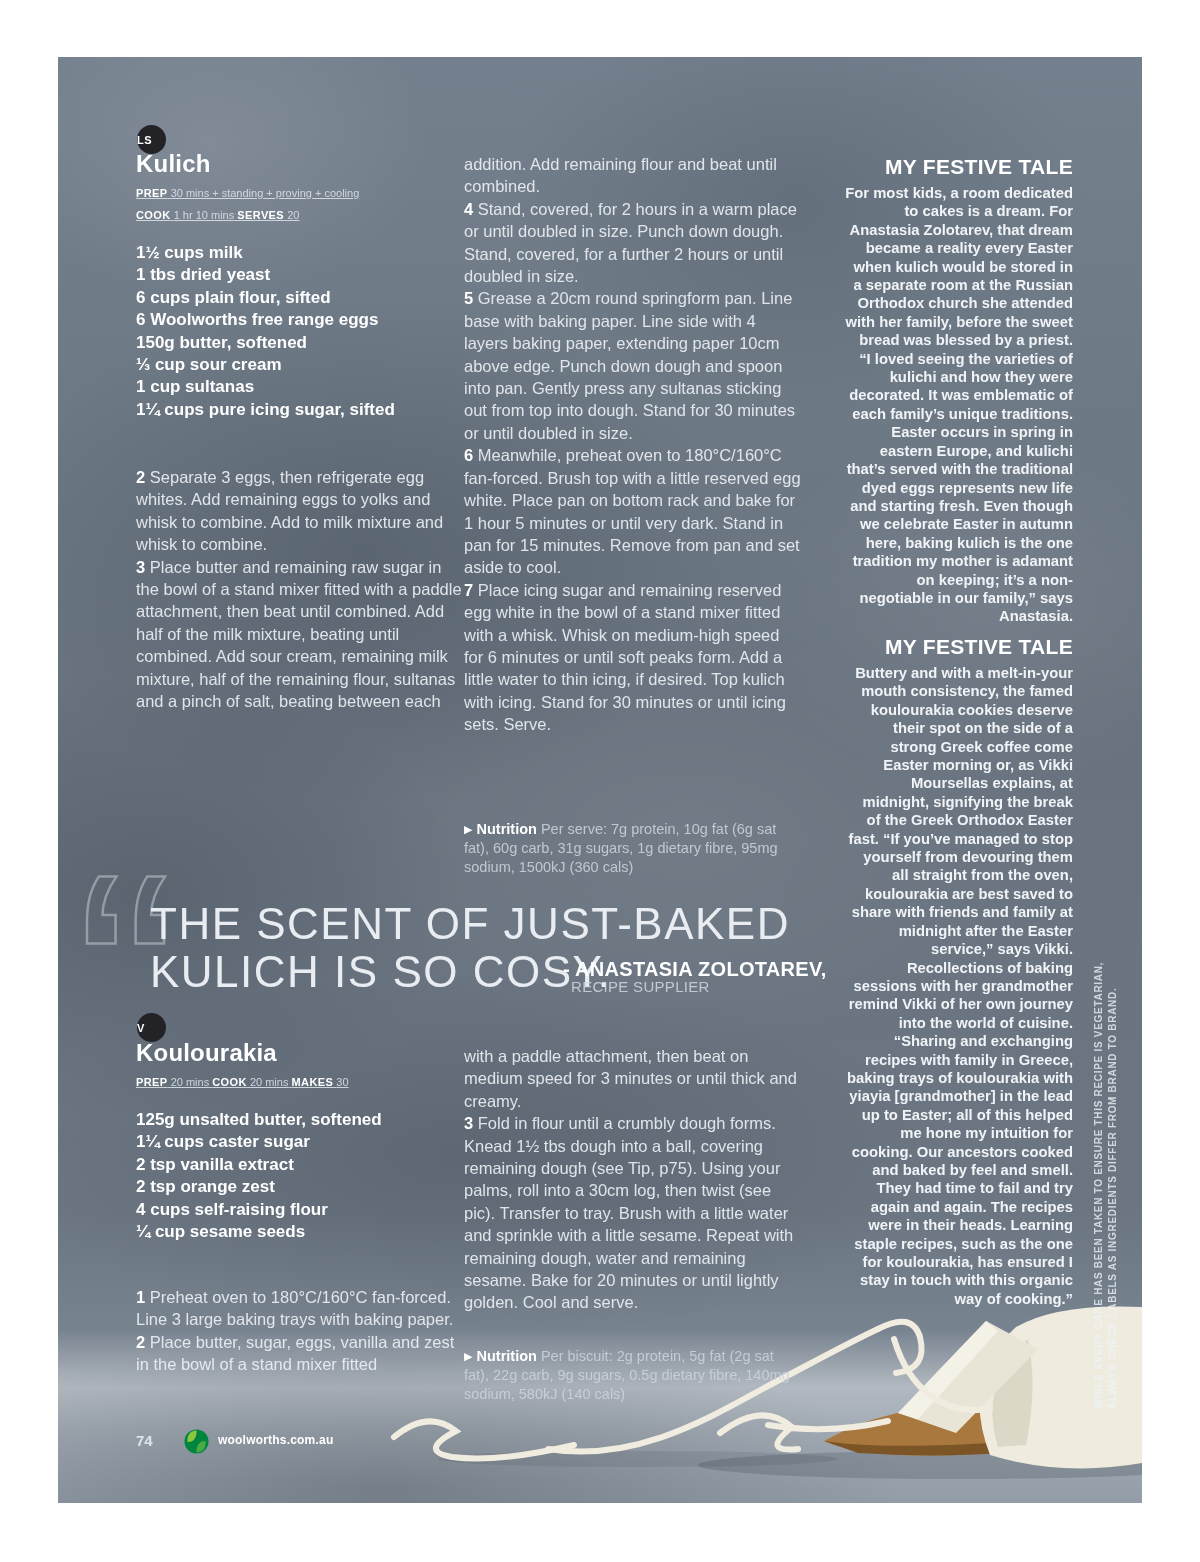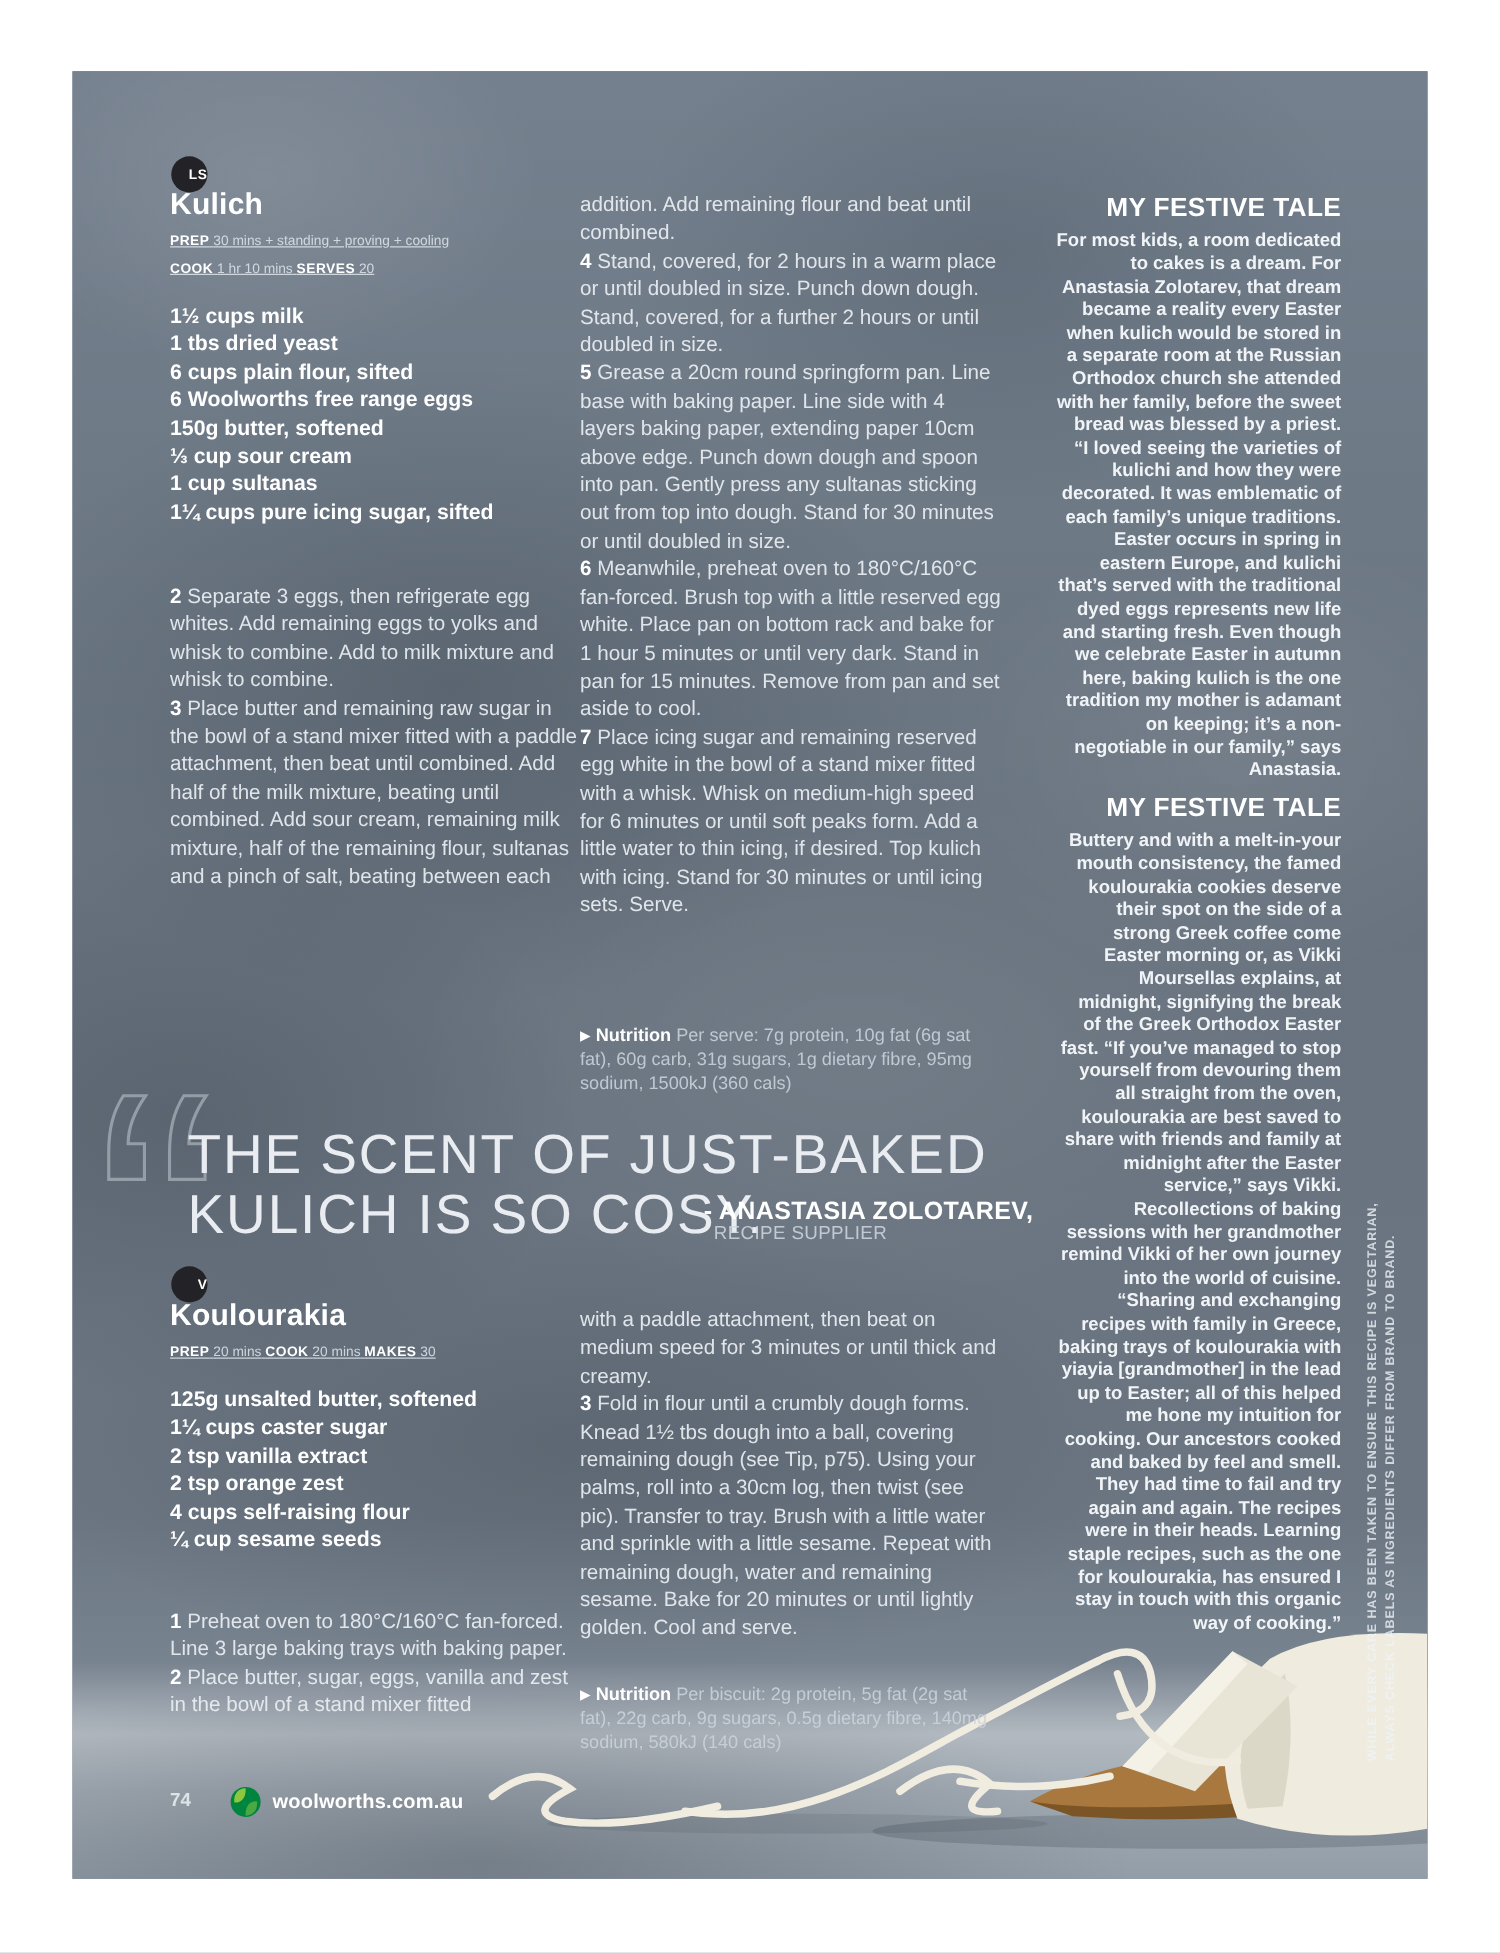--- a/index.html
+++ b/index.html
@@ -28,37 +28,37 @@
   .meta b{color:#ffffff;font-weight:700;letter-spacing:0.4px;}
   .ing{font-size:17px;line-height:22.4px;font-weight:700;color:#ffffff;}
   .steps p{margin:0;font-size:16.5px;line-height:22.4px;color:rgba(234,239,243,0.92);}
   .steps p b{color:#ffffff;font-weight:700;}
   .nutri{font-size:14.5px;line-height:19px;color:rgba(203,212,220,0.88);}
   .nutri b{color:#ffffff;font-weight:700;}
   .nutri .arrow{font-size:11px;color:#ffffff;vertical-align:1px;}
   .badge{
     width:29px;height:29px;border-radius:50%;background:#232327;
     color:#ffffff;font-size:11px;font-weight:700;letter-spacing:0.5px;
-    display:flex;align-items:center;justify-content:flex-end;
+    display:flex;align-items:center;justify-content:flex-start;
   }
   
   .tale{width:228px;text-align:right;}
   .tale-head{font-size:21px;font-weight:800;color:#ffffff;letter-spacing:0.3px;margin:0 0 5px 0;}
   .tale-body{font-size:14.8px;line-height:18.4px;font-weight:700;color:#f1f4f7;margin:0;}
   
   .quote-mark{
     font-size:300px;font-weight:400;line-height:1;color:transparent;
     -webkit-text-stroke:2.5px rgba(218,225,231,0.45);
   }
   .quote-line{font-size:44px;line-height:1;color:#e9edf1;letter-spacing:1.5px;font-weight:400;}
   .attr-name{font-size:20px;font-weight:800;color:#ffffff;letter-spacing:0.3px;}
   .attr-role{font-size:15px;color:rgba(208,216,224,0.85);letter-spacing:0.3px;}
   
   .pagenum{font-size:15px;font-weight:700;color:rgba(230,236,240,0.9);}
-  .site{font-size:16px;font-weight:700;color:#ffffff;letter-spacing:0.2px;}
+  .site{font-size:12px;font-weight:700;color:#ffffff;letter-spacing:0.2px;}
   
   .vnote{
     transform-origin:0 0;transform:rotate(-90deg);
     width:462px;font-size:10px;line-height:13.5px;letter-spacing:0.7px;
     color:rgba(238,243,247,0.78);font-weight:700;
   }
   .vnote div{white-space:nowrap;}
 </style>
 </head>
 <body>

